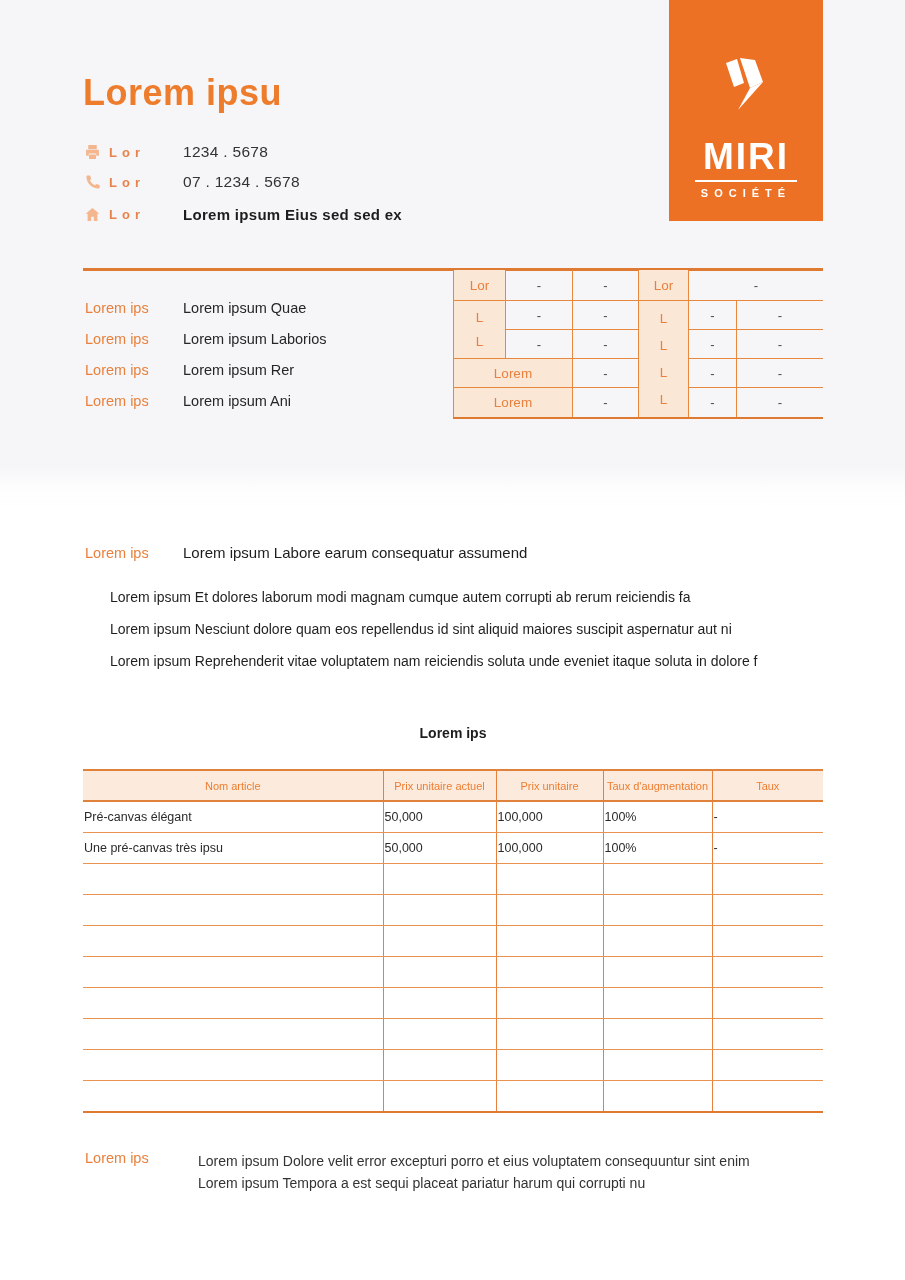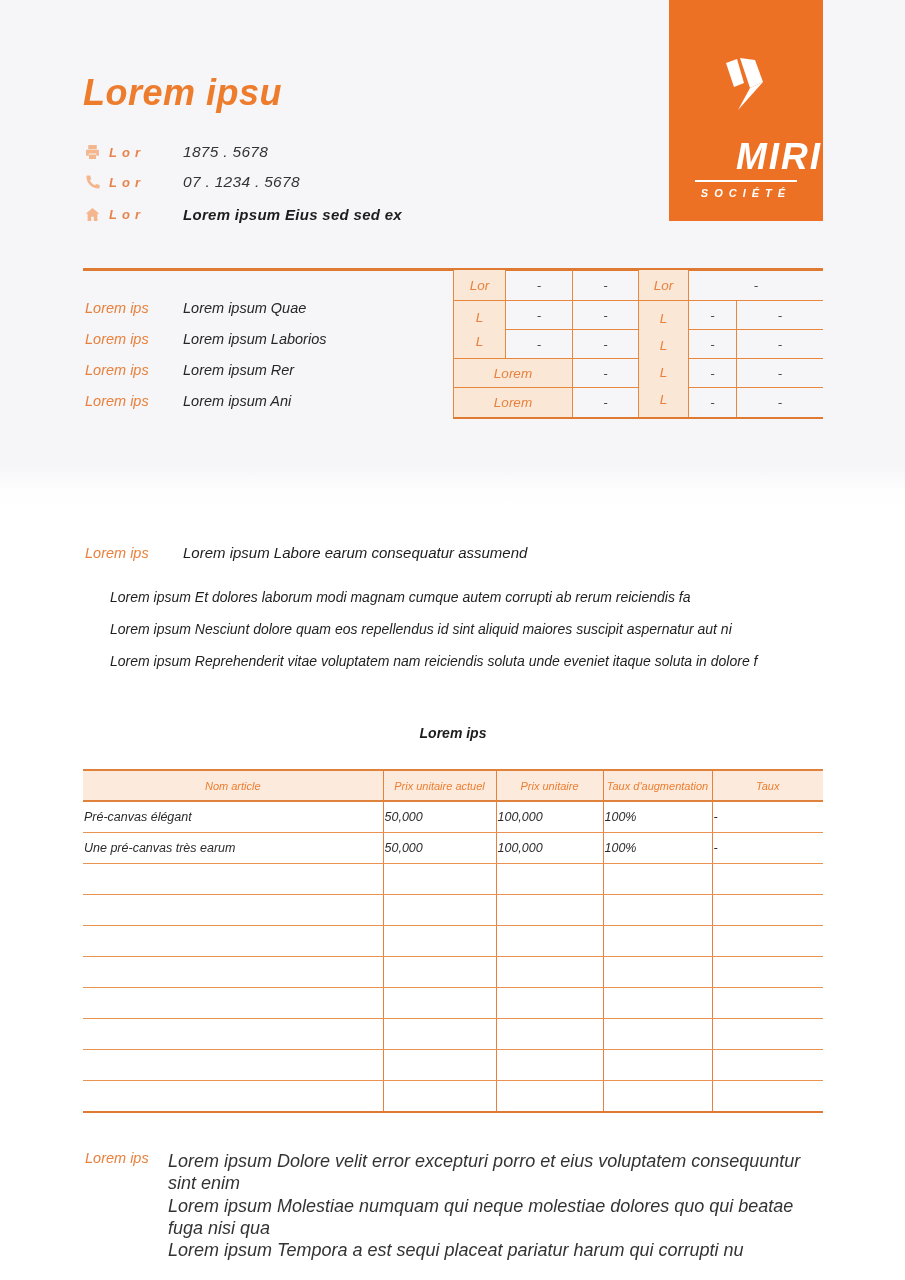--- a/index.html
+++ b/index.html
@@ -1,32 +1,32 @@
 <!DOCTYPE html>
 <html><head>
 <meta charset="utf-8">
 <style>
   html,body{margin:0;padding:0;background:#fff;}
   .doc{
     position:relative;width:905px;height:1280px;overflow:hidden;
     font-family:"Liberation Sans","DejaVu Sans",sans-serif;
     background:linear-gradient(180deg,#f6f6f8 0px,#f6f6f8 466px,#fdfdfe 488px,#ffffff 510px,#ffffff 100%);
   }
-  .abs{position:absolute;font-style:italic;}
+  .abs{position:absolute;}
   
   .doc-title{left:83px;top:72px;font-size:36px;font-weight:700;color:#ED7C2D;letter-spacing:.5px;}
   .contact-row{left:84px;height:22px;display:flex;align-items:center;}
   .contact-row svg{width:17px;height:17px;flex:0 0 17px;}
   .contact-label{margin-left:8px;width:86px;font-size:13px;font-weight:700;color:#E8834C;letter-spacing:5px;}
   .contact-value{position:absolute;left:99px;font-size:15.5px;color:#333;letter-spacing:.3px;}
   .contact-value.addr{font-size:15px;font-weight:600;color:#1d1d1d;}
   
   .logo{left:669px;top:0;width:154px;height:221px;background:#ED7124;color:#fff;text-align:center;}
   .logo-mark{position:absolute;left:49px;top:55px;width:56px;height:58px;}
-  .logo-name{position:absolute;top:136px;width:100%;font-size:37px;font-weight:700;letter-spacing:2px;padding-left:33px;}
+  .logo-name{position:absolute;top:136px;width:100%;font-size:37px;font-weight:700;letter-spacing:2px;}
   .logo-rule{position:absolute;left:26px;top:180px;width:102px;height:2px;background:#fff;}
   .logo-sub{position:absolute;top:187px;width:100%;font-size:11px;font-weight:600;letter-spacing:6px;}
   
   .divider{left:83px;top:268px;width:740px;height:2.5px;background:#DF7A33;}
   
   .info-row{left:85px;height:24px;line-height:24px;}
   .info-label{position:absolute;left:0;color:#E8813D;font-size:14.5px;}
   .info-value{position:absolute;left:98px;width:260px;color:#262626;font-size:14.5px;font-weight:500;}
   
   .sgrid{left:453px;top:270px;width:370px;height:147px;}
@@ -50,40 +50,40 @@
   }
   table.items th+th{border-left:1px solid #E5813C;}
   table.items td{
     height:28px;border-bottom:1px solid #EA9350;font-size:12.5px;color:#2b2b2b;text-align:left;
     overflow:hidden;white-space:nowrap;
   }
   table.items td+td{border-left:1px solid #E5813C;}
   table.items tr:last-child td{border-bottom:2px solid #DF7A33;}
   
   .footer-label{left:85px;top:1150px;font-size:14.5px;color:#E8813D;}
-  .footer-lines{left:168px;top:1150px;width:640px;font-size:18px;color:#333;line-height:22.3px;}
+  .footer-lines{left:198px;top:1150px;width:640px;font-size:14px;color:#333;line-height:22.3px;}
   .peach-icon{fill:#F3B68E;}
 </style>
 </head>
 <body>
 
 <div class="doc">
 
   <div class="abs doc-title">Lorem ipsu</div>
 
   <div class="abs contact-row" style="top:141px;width:740px;">
     <svg viewBox="0 0 16 16">
         <g class="peach-icon">
           <rect x="4" y="1" width="8" height="4" rx="0.5"></rect>
           <path d="M2 5.5h12v5.5h-2.5V9h-7v2H2z"></path>
           <rect x="4.7" y="9.8" width="6.6" height="4.4" rx="0.5"></rect>
         </g>
       </svg>
     <span class="contact-label">Lor</span>
-    <span class="contact-value">1875 . 5678</span>
+    <span class="contact-value">1234 . 5678</span>
   </div>
   <div class="abs contact-row" style="top:171px;width:740px;">
     <svg viewBox="0 0 16 16">
         <path class="peach-icon" d="M3.4 1.3c-.6 0-1.1.5-1.1 1.1 0 6.2 5.1 11.3 11.3 11.3.6 0 1.1-.5 1.1-1.1v-2.3l-3.2-1-1.3 1.3c-2-1-3.7-2.7-4.7-4.7l1.3-1.3-1-3.3z"></path>
       </svg>
     <span class="contact-label">Lor</span>
     <span class="contact-value">07 . 1234 . 5678</span>
   </div>
   <div class="abs contact-row" style="top:203px;width:740px;">
     <svg viewBox="0 0 16 16">
@@ -185,21 +185,21 @@
         </thead>
       <tbody>
           <tr>
             <td>Pré-canvas élégant</td>
             <td>50,000</td>
             <td>100,000</td>
             <td>100%</td>
             <td>-</td>
           </tr>
           <tr>
-            <td>Une pré-canvas très earum</td>
+            <td>Une pré-canvas très ipsu</td>
             <td>50,000</td>
             <td>100,000</td>
             <td>100%</td>
             <td>-</td>
           </tr>
           <tr>
             <td>&nbsp;</td>
             <td>&nbsp;</td>
             <td>&nbsp;</td>
             <td>&nbsp;</td>
@@ -254,17 +254,16 @@
             <td>&nbsp;</td>
             <td>&nbsp;</td>
           </tr>
         </tbody>
     </table>
   </div>
 
   <div class="abs footer-label">Lorem ips</div>
   <div class="abs footer-lines">
     <div>Lorem ipsum Dolore velit error excepturi porro et eius voluptatem consequuntur sint enim</div>
-    <div>Lorem ipsum Molestiae numquam qui neque molestiae dolores quo qui beatae fuga nisi qua</div>
     <div>Lorem ipsum Tempora a est sequi placeat pariatur harum qui corrupti nu</div>
   </div>
 
 </div>
 
 </body></html>

